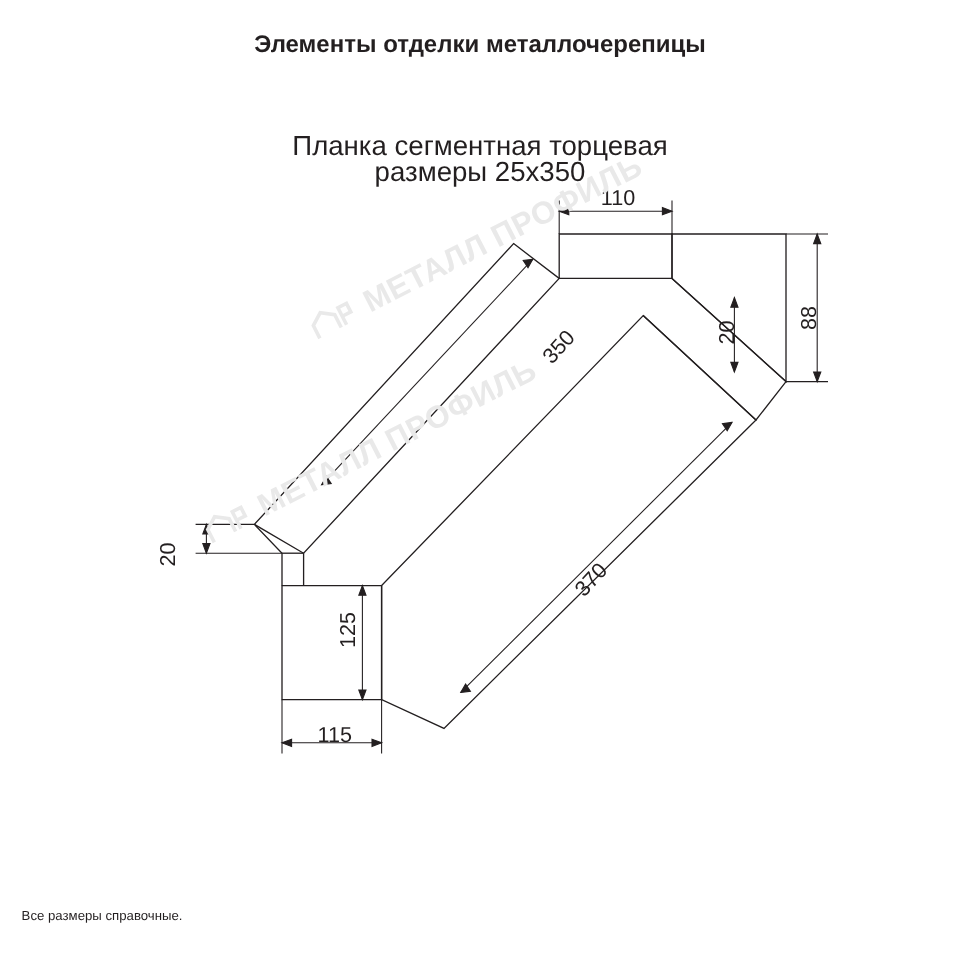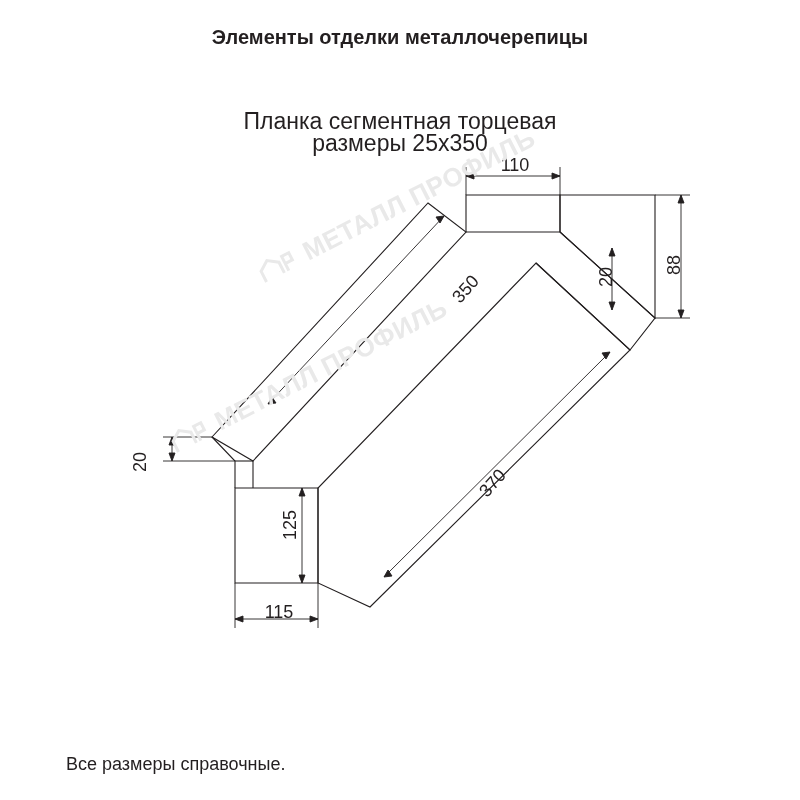--- a/index.html
+++ b/index.html
@@ -39,24 +39,23 @@
     width: 800px;
     text-align: center;
     font-size: 23px;
     line-height: 22px;
     color: #231f20;
   }
   .footnotes {
     position: absolute;
     left: 18px;
     bottom: 26px;
-    font-size: 18px;
+    font-size: 11px;
     line-height: 19px;
     color: #231f20;
-    margin-left: 48px;
   }
   .footnotes div { white-space: nowrap; }
 
   svg#drawing {
     position: absolute;
     left: 0;
     top: 0;
     width: 800px;
     height: 800px;
   }

